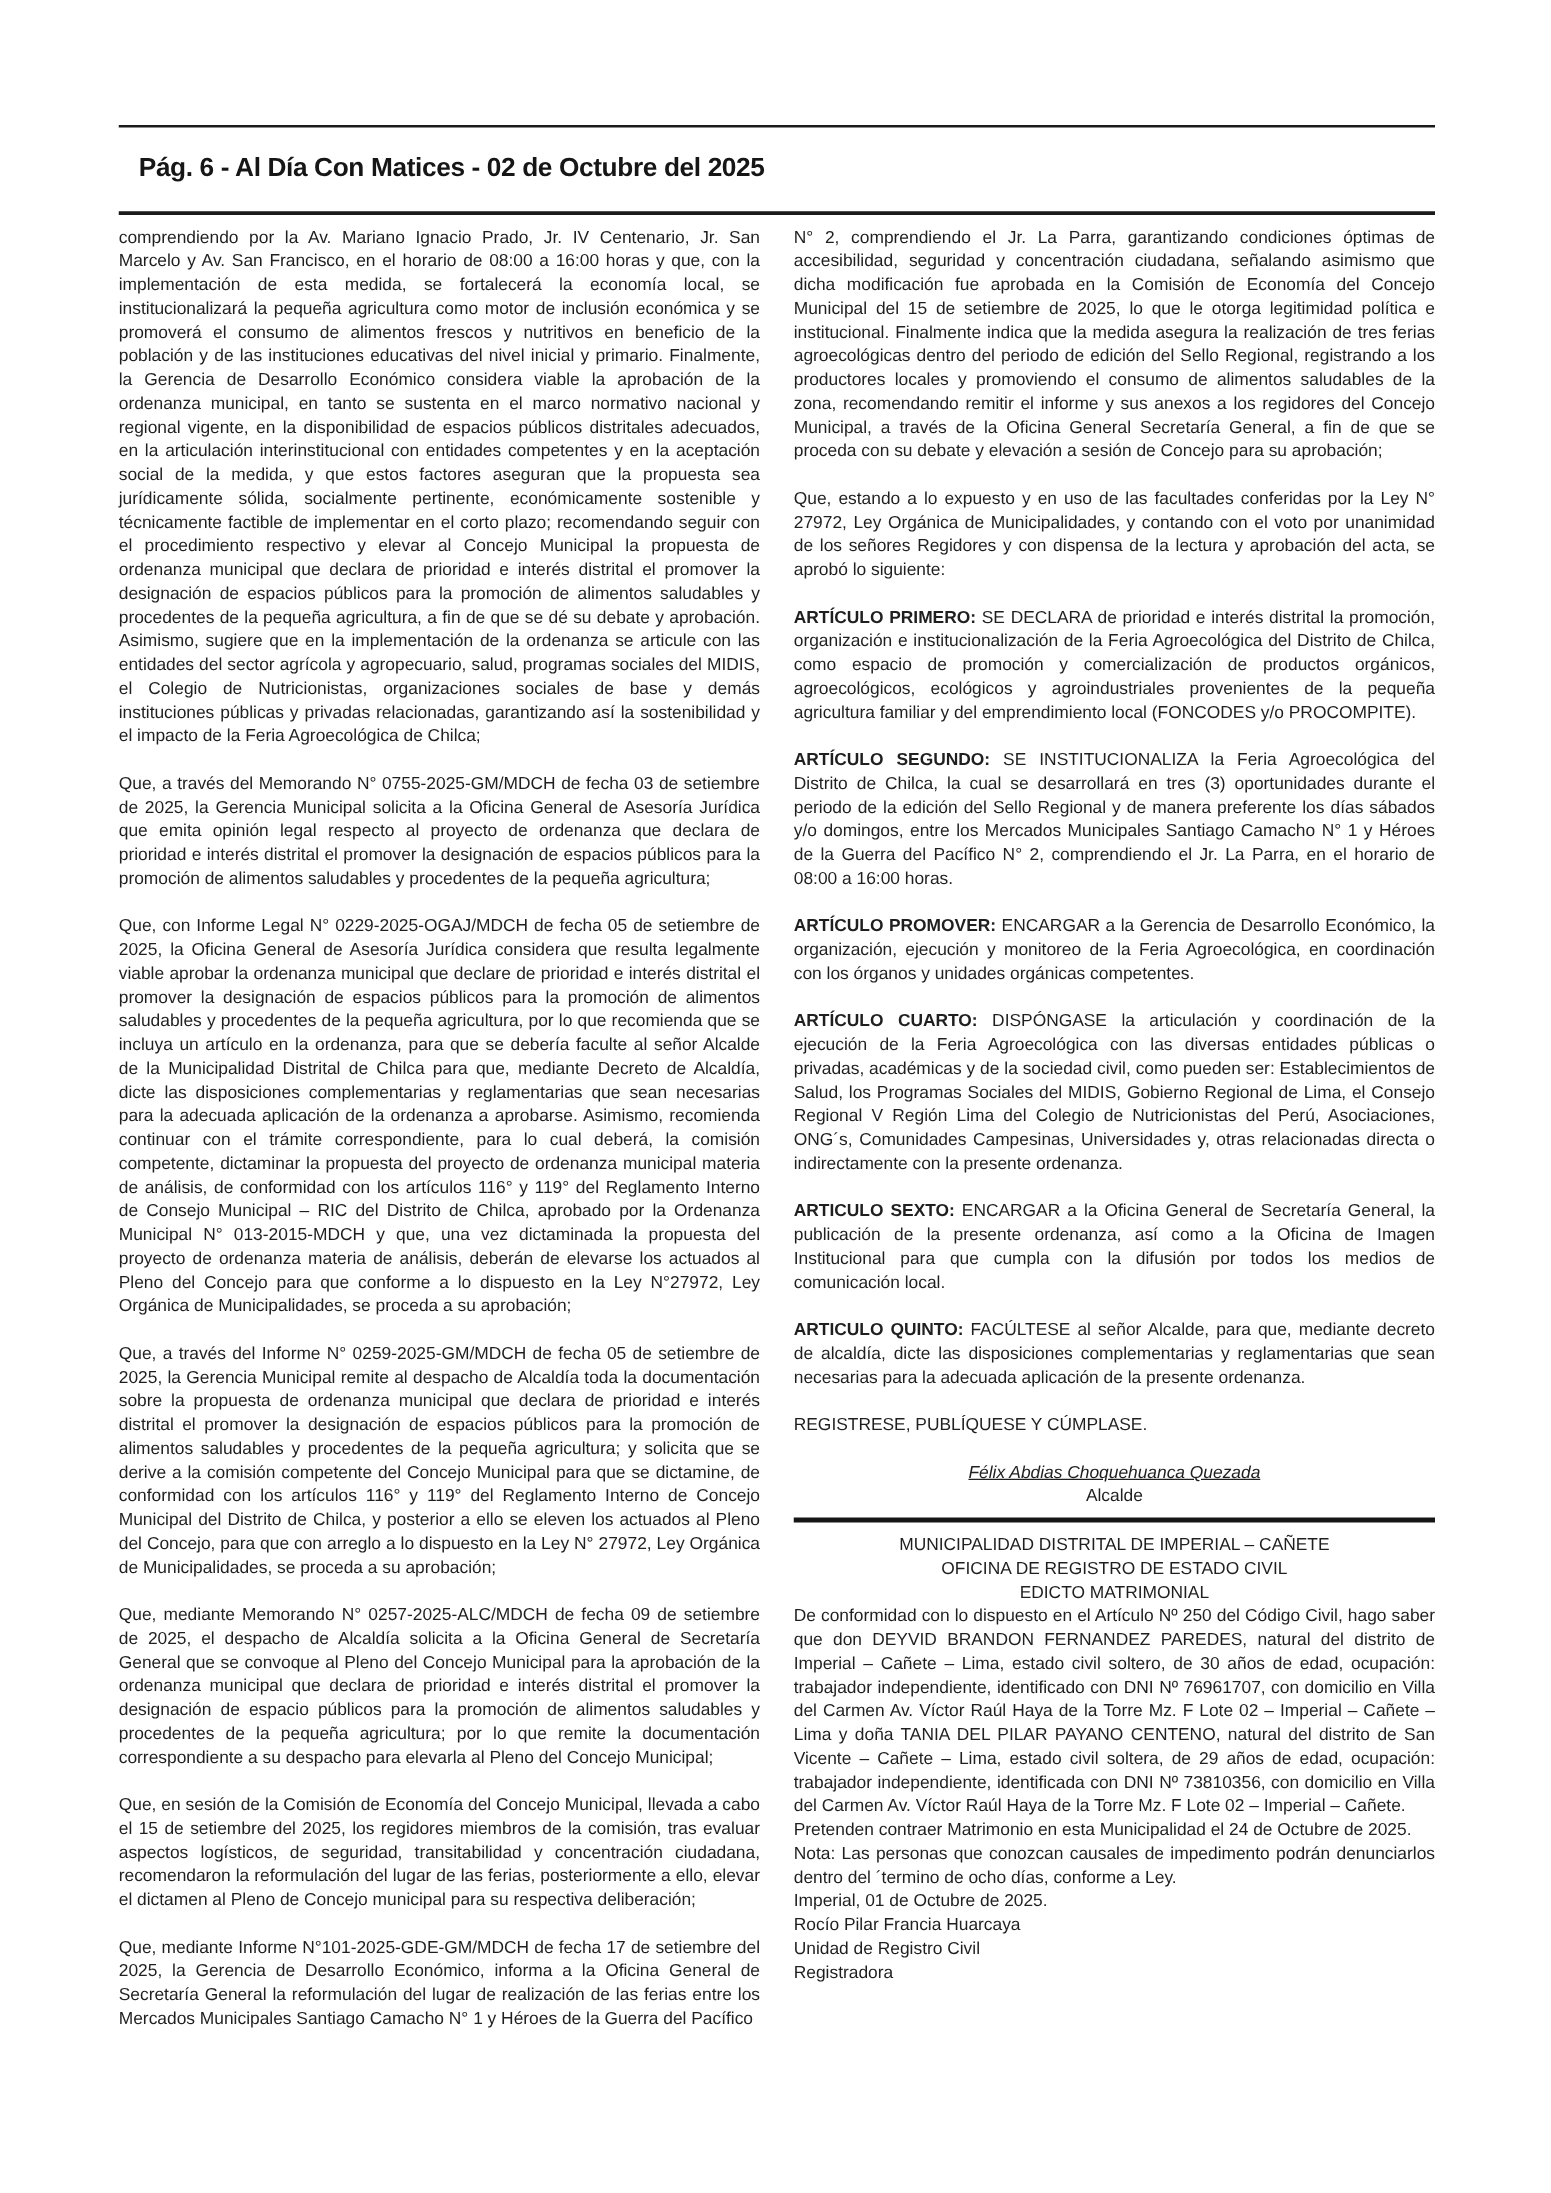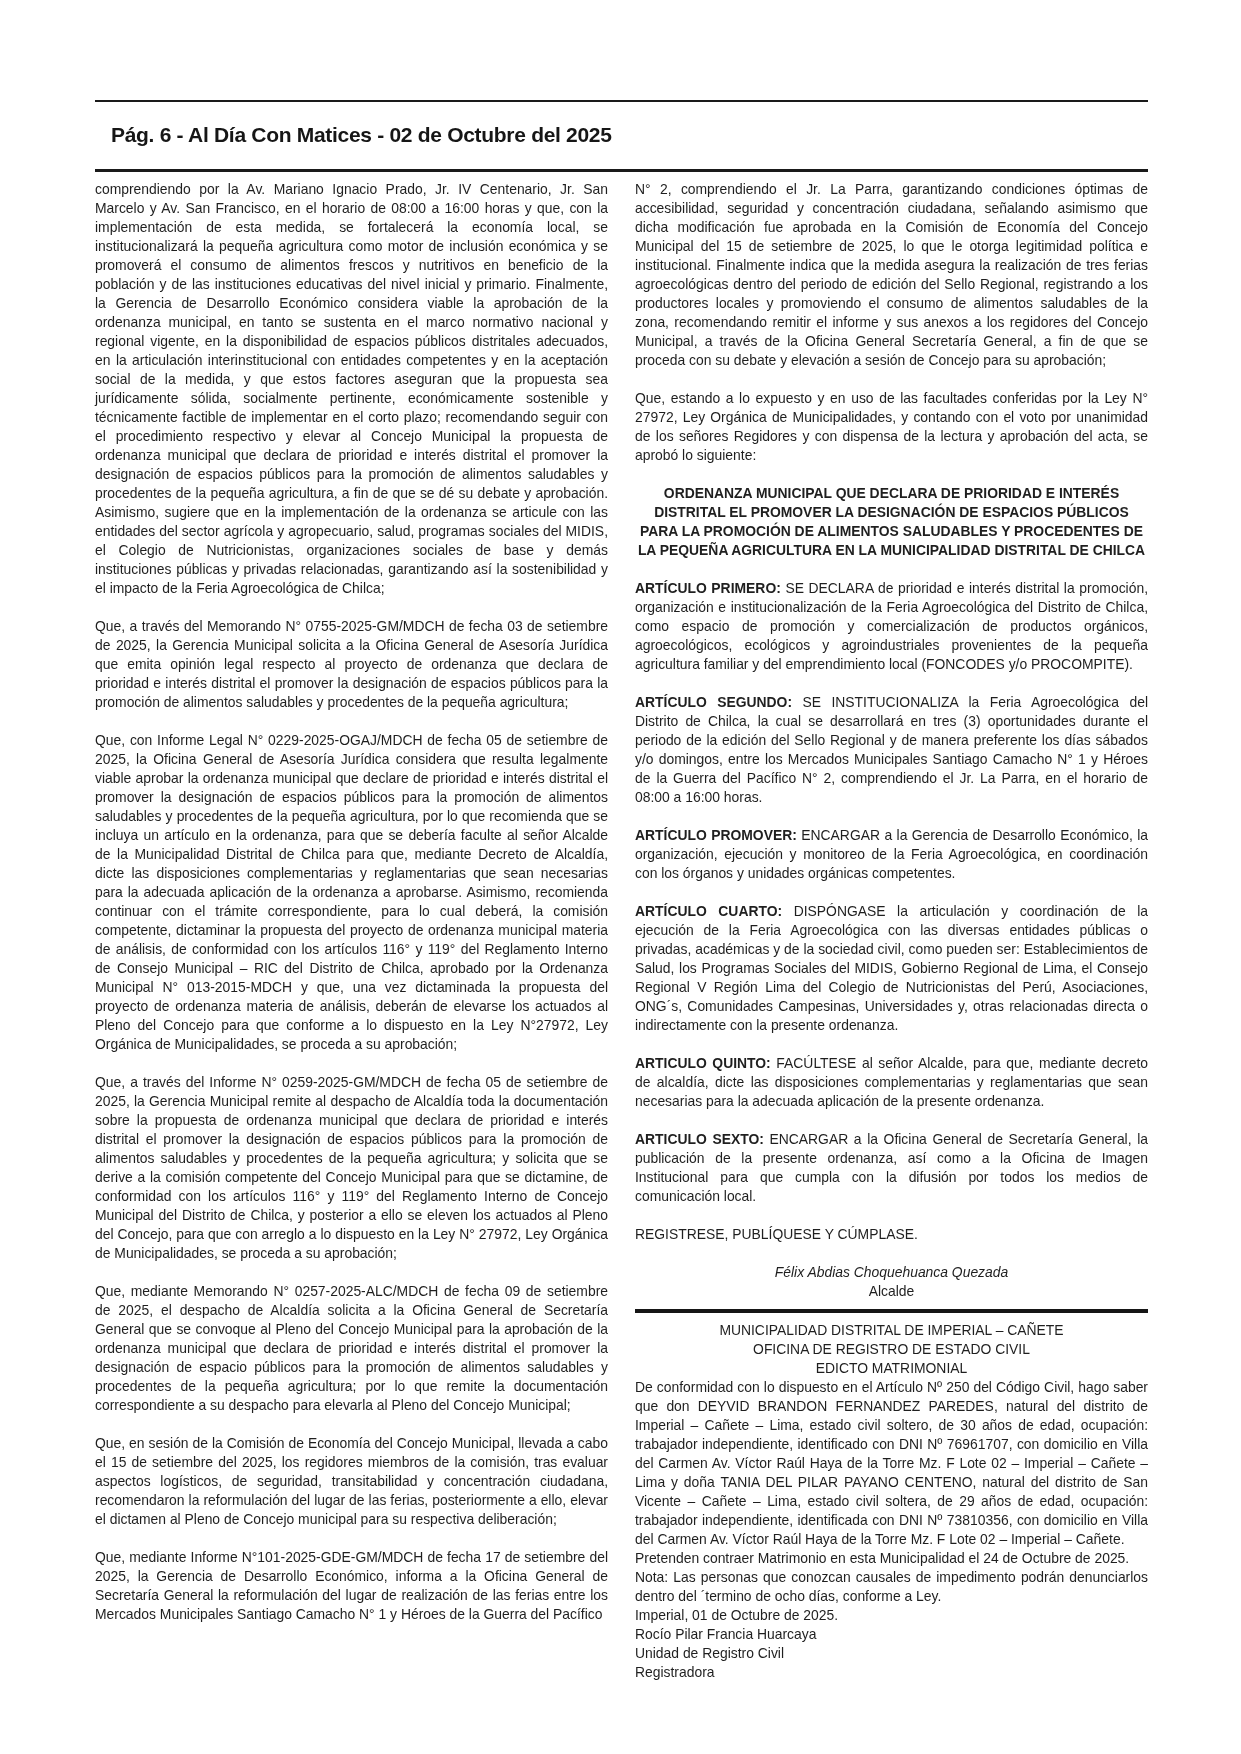--- a/index.html
+++ b/index.html
@@ -44,21 +44,21 @@
   }
   .col p { margin: 0 0 19px 0; }
   .b { font-weight: bold; }
   .center { text-align: center; }
   .italic { font-style: italic; }
   .ordinance-title {
     font-weight: bold;
     text-align: center;
   }
   .closing { text-align: left; }
-  .sig-name { margin: 0 !important; }
+  .sig-name { margin: 0 !important; text-decoration: underline; }
   .sig-role { margin: 0 0 6px 0 !important; }
   .divider {
     border: none;
     border-top: 4px solid #161616;
     margin: 8px 0 8px 0;
   }
   .edict-heading { font-weight: normal; text-align: center; line-height: 19px; }
   .edict-body { margin: 0 !important; }
   .edict-line { margin: 0 !important; }
 </style>
@@ -81,28 +81,27 @@
         <p>Que, a través del Informe N° 0259-2025-GM/MDCH de fecha 05 de setiembre de 2025, la Gerencia Municipal remite al despacho de Alcaldía toda la documentación sobre la propuesta de ordenanza municipal que declara de prioridad e interés distrital el promover la designación de espacios públicos para la promoción de alimentos saludables y procedentes de la pequeña agricultura; y solicita que se derive a la comisión competente del Concejo Municipal para que se dictamine, de conformidad con los artículos 116° y 119° del Reglamento Interno de Concejo Municipal del Distrito de Chilca, y posterior a ello se eleven los actuados al Pleno del Concejo, para que con arreglo a lo dispuesto en la Ley N° 27972, Ley Orgánica de Municipalidades, se proceda a su aprobación;</p>
         <p>Que, mediante Memorando N° 0257-2025-ALC/MDCH de fecha 09 de setiembre de 2025, el despacho de Alcaldía solicita a la Oficina General de Secretaría General que se convoque al Pleno del Concejo Municipal para la aprobación de la ordenanza municipal que declara de prioridad e interés distrital el promover la designación de espacio públicos para la promoción de alimentos saludables y procedentes de la pequeña agricultura; por lo que remite la documentación correspondiente a su despacho para elevarla al Pleno del Concejo Municipal;</p>
         <p>Que, en sesión de la Comisión de Economía del Concejo Municipal, llevada a cabo el 15 de setiembre del 2025, los regidores miembros de la comisión, tras evaluar aspectos logísticos, de seguridad, transitabilidad y concentración ciudadana, recomendaron la reformulación del lugar de las ferias, posteriormente a ello, elevar el dictamen al Pleno de Concejo municipal para su respectiva deliberación;</p>
         <p>Que, mediante Informe N°101-2025-GDE-GM/MDCH de fecha 17 de setiembre del 2025, la Gerencia de Desarrollo Económico, informa a la Oficina General de Secretaría General la reformulación del lugar de realización de las ferias entre los Mercados Municipales Santiago Camacho N° 1 y Héroes de la Guerra del Pacífico</p>
       </div>
 
       <div class="col">
         <p>N° 2, comprendiendo el Jr. La Parra, garantizando condiciones óptimas de accesibilidad, seguridad y concentración ciudadana, señalando asimismo que dicha modificación fue aprobada en la Comisión de Economía del Concejo Municipal del 15 de setiembre de 2025, lo que le otorga legitimidad política e institucional. Finalmente indica que la medida asegura la realización de tres ferias agroecológicas dentro del periodo de edición del Sello Regional, registrando a los productores locales y promoviendo el consumo de alimentos saludables de la zona, recomendando remitir el informe y sus anexos a los regidores del Concejo Municipal, a través de la Oficina General Secretaría General, a fin de que se proceda con su debate y elevación a sesión de Concejo para su aprobación;</p>
         <p>Que, estando a lo expuesto y en uso de las facultades conferidas por la Ley N° 27972, Ley Orgánica de Municipalidades, y contando con el voto por unanimidad de los señores Regidores y con dispensa de la lectura y aprobación del acta, se aprobó lo siguiente:</p>
 
-        <p class="ordinance-title">ORDENANZA MUNICIPAL QUE DECLARA DE PRIORIDAD E INTERÉS DISTRITAL EL PROMOVER LA DESIGNACIÓN DE ESPACIOS PÚBLICOS PARA LA PROMOCIÓN DE ALIMENTOS SALUDABLES Y PROCEDENTES DE LA PEQUEÑA AGRICULTURA EN LA MUNICIPALIDAD DISTRITAL DE CHILCA</p>
 
         <p><span class="b">ARTÍCULO PRIMERO:</span><span> SE DECLARA de prioridad e interés distrital la promoción, organización e institucionalización de la Feria Agroecológica del Distrito de Chilca, como espacio de promoción y comercialización de productos orgánicos, agroecológicos, ecológicos y agroindustriales provenientes de la pequeña agricultura familiar y del emprendimiento local (FONCODES y/o PROCOMPITE).</span></p>
         <p><span class="b">ARTÍCULO SEGUNDO:</span><span> SE INSTITUCIONALIZA la Feria Agroecológica del Distrito de Chilca, la cual se desarrollará en tres (3) oportunidades durante el periodo de la edición del Sello Regional y de manera preferente los días sábados y/o domingos, entre los Mercados Municipales Santiago Camacho N° 1 y Héroes de la Guerra del Pacífico N° 2, comprendiendo el Jr. La Parra, en el horario de 08:00 a 16:00 horas.</span></p>
         <p><span class="b">ARTÍCULO PROMOVER:</span><span> ENCARGAR a la Gerencia de Desarrollo Económico, la organización, ejecución y monitoreo de la Feria Agroecológica, en coordinación con los órganos y unidades orgánicas competentes.</span></p>
         <p><span class="b">ARTÍCULO CUARTO:</span><span> DISPÓNGASE la articulación y coordinación de la ejecución de la Feria Agroecológica con las diversas entidades públicas o privadas, académicas y de la sociedad civil, como pueden ser: Establecimientos de Salud, los Programas Sociales del MIDIS, Gobierno Regional de Lima, el Consejo Regional V Región Lima del Colegio de Nutricionistas del Perú, Asociaciones, ONG´s, Comunidades Campesinas, Universidades y, otras relacionadas directa o indirectamente con la presente ordenanza.</span></p>
+        <p><span class="b">ARTICULO SEXTO:</span><span> ENCARGAR a la Oficina General de Secretaría General, la publicación de la presente ordenanza, así como a la Oficina de Imagen Institucional para que cumpla con la difusión por todos los medios de comunicación local.</span></p>
         <p><span class="b">ARTICULO QUINTO:</span><span> FACÚLTESE al señor Alcalde, para que, mediante decreto de alcaldía, dicte las disposiciones complementarias y reglamentarias que sean necesarias para la adecuada aplicación de la presente ordenanza.</span></p>
-        <p><span class="b">ARTICULO SEXTO:</span><span> ENCARGAR a la Oficina General de Secretaría General, la publicación de la presente ordenanza, así como a la Oficina de Imagen Institucional para que cumpla con la difusión por todos los medios de comunicación local.</span></p>
 
         <p class="closing">REGISTRESE, PUBLÍQUESE Y CÚMPLASE.</p>
 
         <p class="center italic sig-name">Félix Abdias Choquehuanca Quezada</p>
         <p class="center sig-role">Alcalde</p>
 
         <hr class="divider">
 
         <div class="edict-heading">MUNICIPALIDAD DISTRITAL DE IMPERIAL – CAÑETE</div>
         <div class="edict-heading">OFICINA DE REGISTRO DE ESTADO CIVIL</div>

